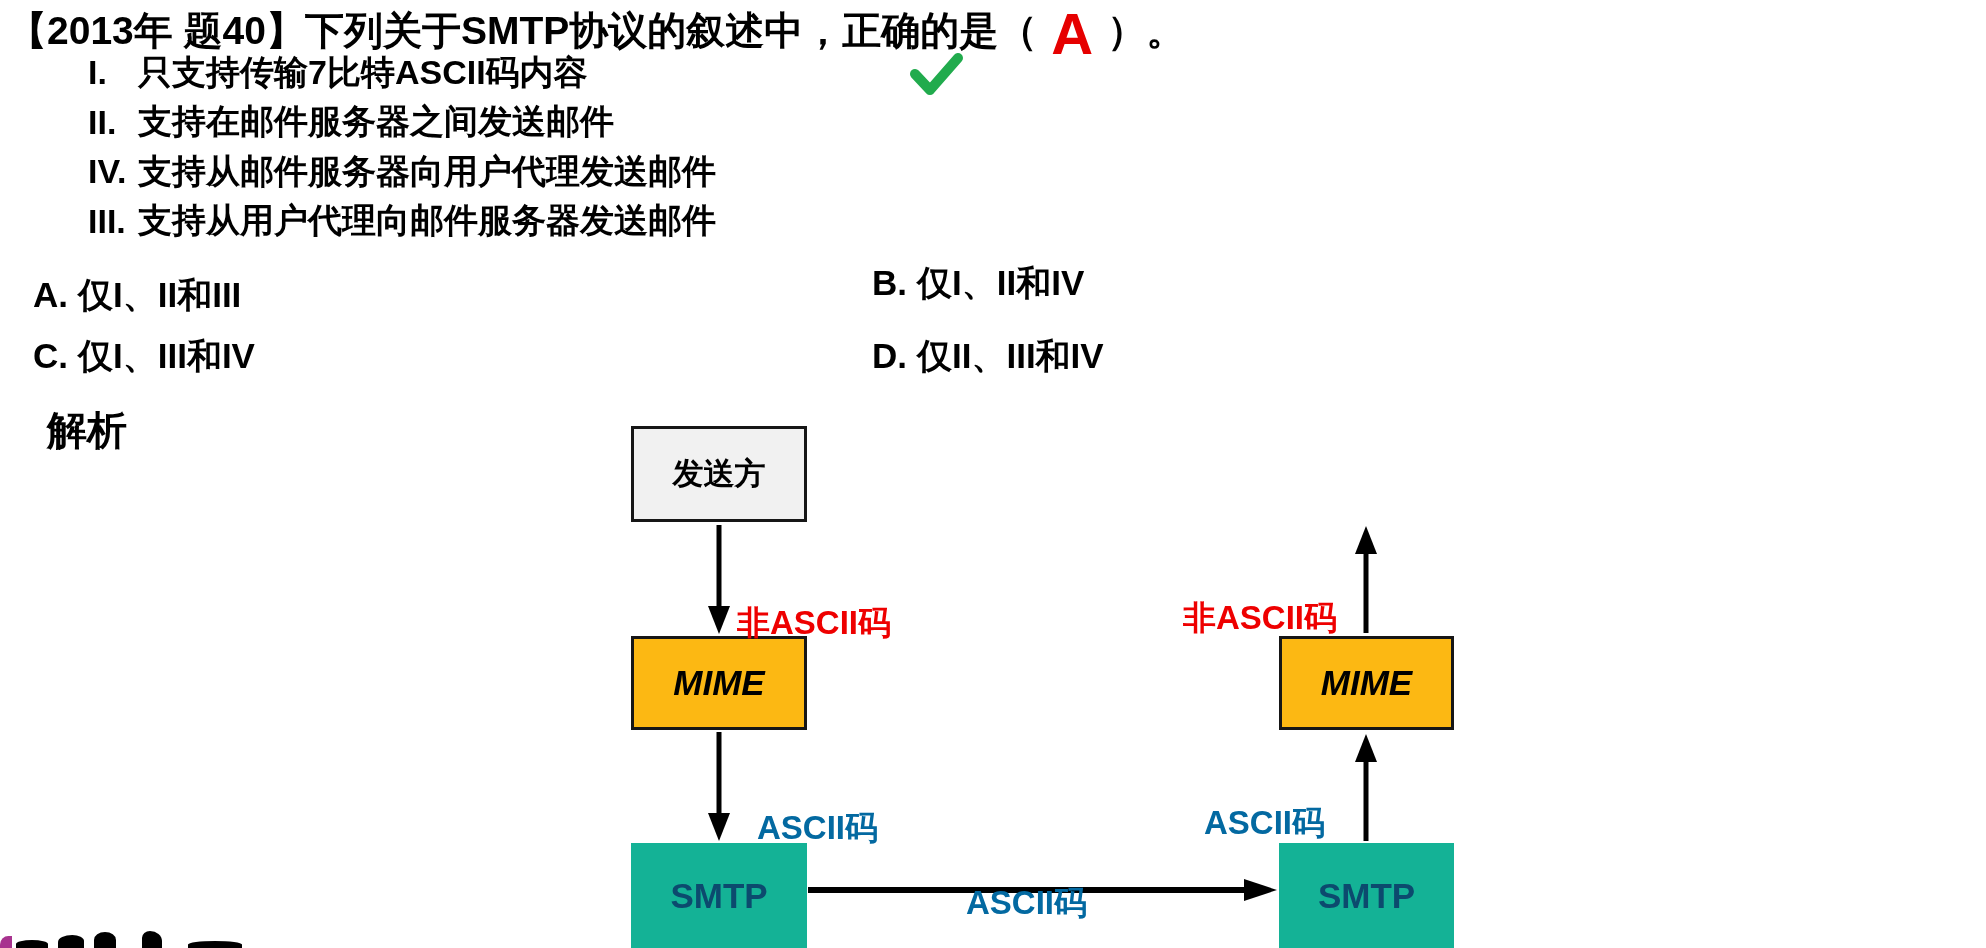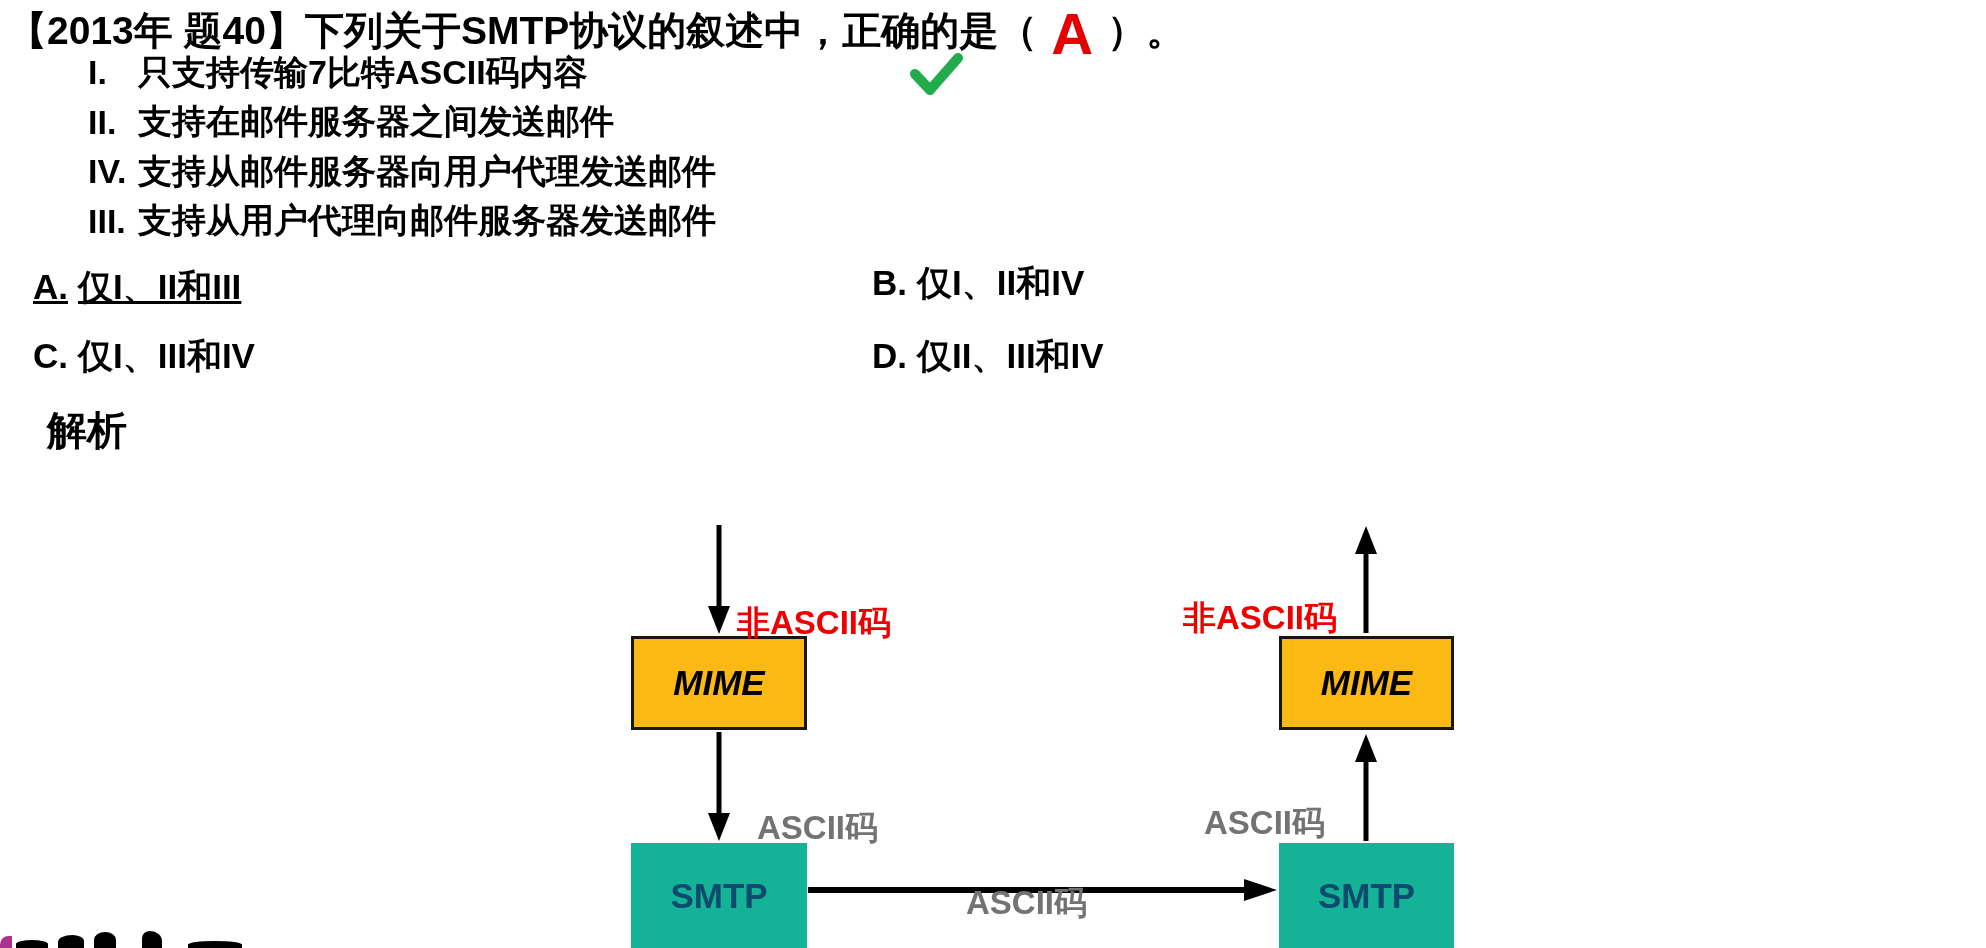--- a/index.html
+++ b/index.html
@@ -17,21 +17,21 @@
   .check{position:absolute;left:908px;top:52px;}
 
   
   .statements{position:absolute;left:88px;top:48px;}
   .stmt{height:49.5px;font-size:34px;font-weight:800;color:#000;white-space:nowrap;
         display:flex;align-items:center;}
   .stmt .num{display:inline-block;min-width:50px;}
 
   
   .option{position:absolute;font-size:35px;font-weight:800;color:#000;white-space:nowrap;}
-  .opt-a{left:33px;top:264px;text-decoration:underline;}  .opt-b{left:872px;top:260px;}
+  .opt-a{left:33px;top:272px;}  .opt-b{left:872px;top:260px;}
   .opt-c{left:33px;top:333px;}  .opt-d{left:872px;top:333px;}
   .option .olabel{margin-right:10px;}
 
   
   .analysis{position:absolute;left:47px;top:403px;font-size:40px;font-weight:800;color:#000;}
 
   
   .box{position:absolute;display:flex;align-items:center;justify-content:center;
        font-weight:800;box-sizing:border-box;}
   .endpoint{background:#f1f1f1;border:3px solid #161616;color:#000;font-size:31px;}
@@ -40,21 +40,21 @@
   .box-sender  {left:631px; top:426px; width:176px; height:96px;}
   .box-receiver{left:1279px;top:426px; width:175px; height:96px;}
   .box-mime-l  {left:631px; top:636px; width:176px; height:94px;}
   .box-mime-r  {left:1279px;top:636px; width:175px; height:94px;}
   .box-smtp-l  {left:631px; top:843px; width:176px; height:105px;}
   .box-smtp-r  {left:1279px;top:843px; width:175px; height:105px;}
 
   
   .edge-label{position:absolute;font-weight:800;font-size:33px;white-space:nowrap;margin-top:40px;}
   .red{color:#ee0000;}
-  .teal{color:#737373;}
+  .teal{color:#0369a1;}
   .lbl-nonascii-l{left:737px;top:561px;}
   .lbl-nonascii-r{left:1183px;top:556px;}
   .lbl-ascii-l{left:757px;top:766px;}
   .lbl-ascii-r{left:1204px;top:761px;}
   .lbl-ascii-m{left:966px;top:841px;}
 
   
   .arrows{position:absolute;left:0;top:0;pointer-events:none;}
 
   
@@ -106,20 +106,21 @@
   </div>
   <div class="option opt-c">
     <span class="olabel">C.</span><span>仅I、III和IV</span>
   </div>
   <div class="option opt-d">
     <span class="olabel">D.</span><span>仅II、III和IV</span>
   </div>
 
   <div class="analysis">解析</div>
 
+  <div class="box endpoint box-sender">发送方</div>
   <div class="box mime box-mime-l">MIME</div>
   <div class="box mime box-mime-r">MIME</div>
   <div class="box smtp box-smtp-l">SMTP</div>
   <div class="box smtp box-smtp-r">SMTP</div>
 
   <svg class="arrows" width="1986" height="948" viewBox="0 0 1986 948">
     <g stroke="#000000" fill="#000000">
       <line x1="719" y1="525" x2="719" y2="608" stroke-width="5"></line>
       <polygon points="708,606 730,606 719,634" stroke="none"></polygon>
     </g>

